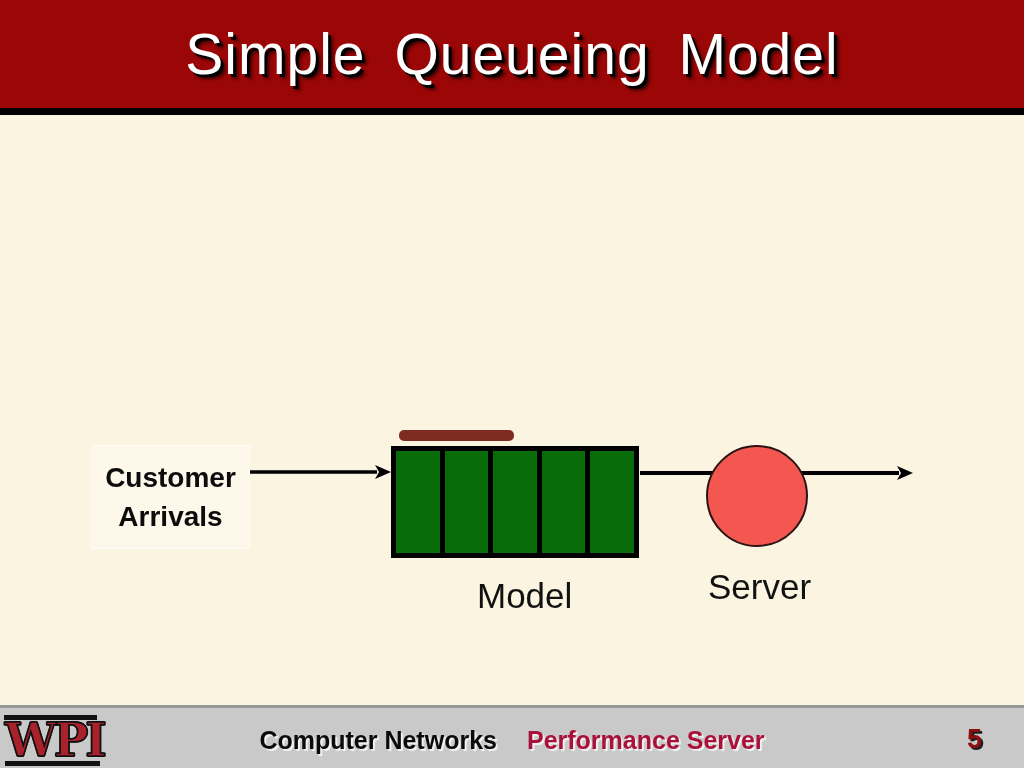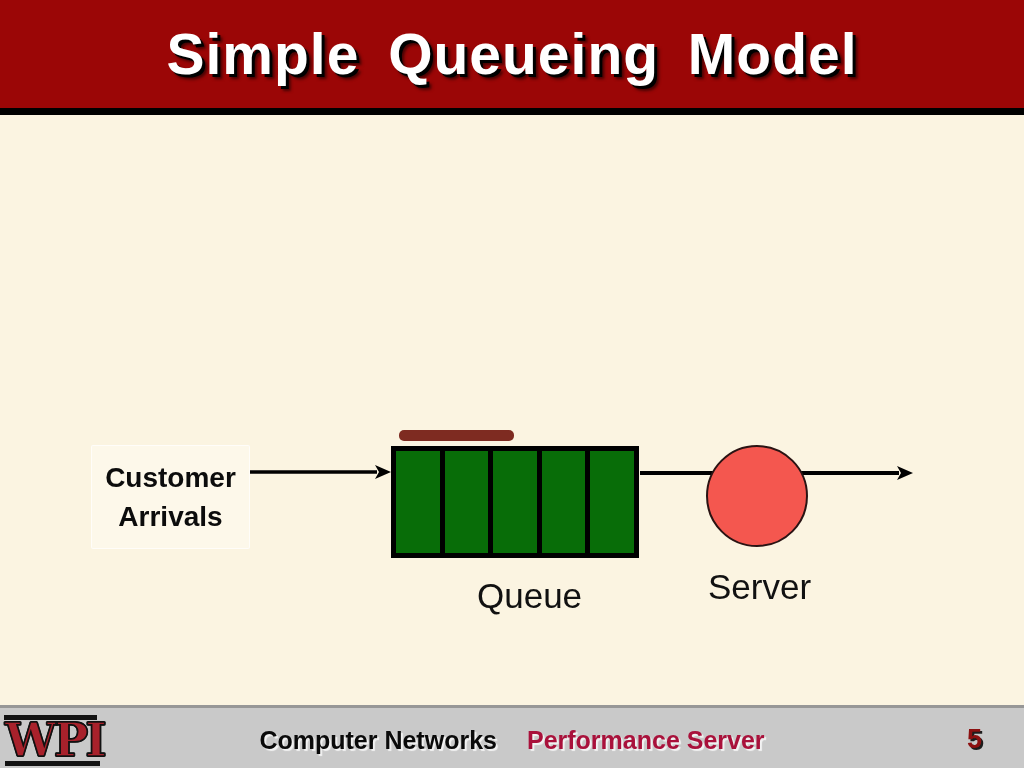--- a/index.html
+++ b/index.html
@@ -8,21 +8,21 @@
     background:var(--body_bg,#fbf4e1);
     font-family:"Liberation Sans",sans-serif;
   }
   
   .banner{
     position:absolute;left:0;top:0;width:1024px;height:108px;
     background:var(--header_bg,#9b0606);
     display:flex;align-items:center;justify-content:center;
   }
   .banner h1{
-    margin:16px;font-size:57px;font-weight:bold;color:#fff;
+    margin:16px;font-size:57px;font-weight:normal;color:#fff;
     letter-spacing:1px;word-spacing:12px;
     text-shadow:3px 3px 0 #000,5px 5px 3px rgba(0,0,0,.55);
     white-space:nowrap;
   }
   .title-rule{position:absolute;left:0;top:108px;width:1024px;height:7px;background:#000;}
   
   .diagram{position:absolute;left:16px;top:115px;width:1024px;height:456px;border-radius:17px;}
   .arrows-svg{position:absolute;left:0;top:0;width:1024px;height:768px;z-index:1;}
   .arrivals-box{
     position:absolute;left:75px;top:330px;width:157px;height:102px;z-index:2;
@@ -115,21 +115,21 @@
     <div class="queue">
         <div class="queue-cell"></div>
         <div class="queue-cell"></div>
         <div class="queue-cell"></div>
         <div class="queue-cell"></div>
         <div class="queue-cell"></div>
       </div>
 
     <div class="server-circle"></div>
 
-    <div class="diagram-label queue-label">Queue</div>
+    <div class="diagram-label queue-label">Model</div>
     <div class="diagram-label server-label">Server</div>
   </main>
 
   <footer class="footer">
     <div class="wpi-logo">
       <div class="wpi-bar top"></div>
       <div class="wpi-text">WPI</div>
       <div class="wpi-bar bottom"></div>
     </div>
     <div class="footer-center">

